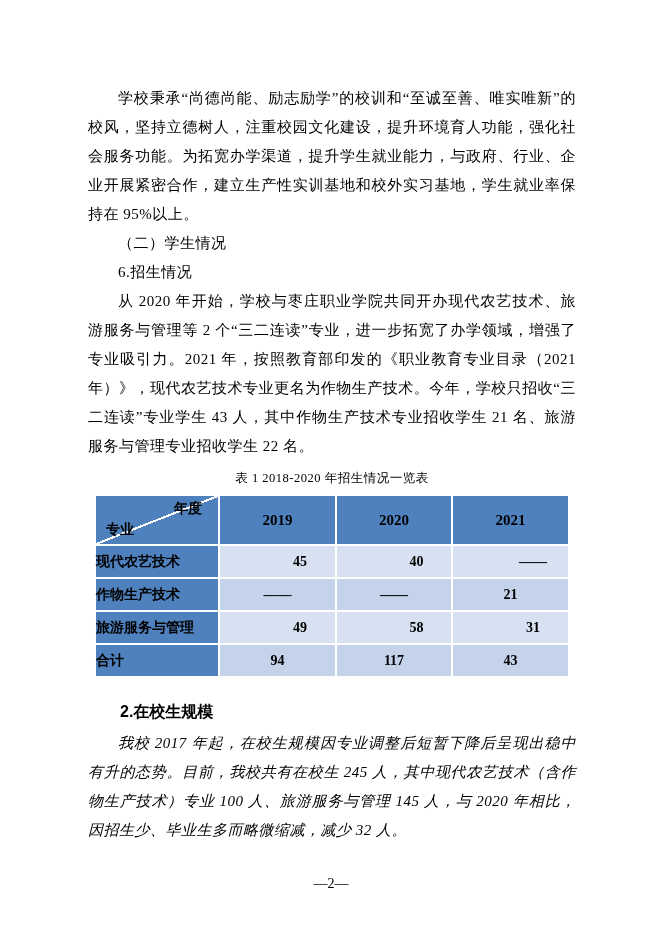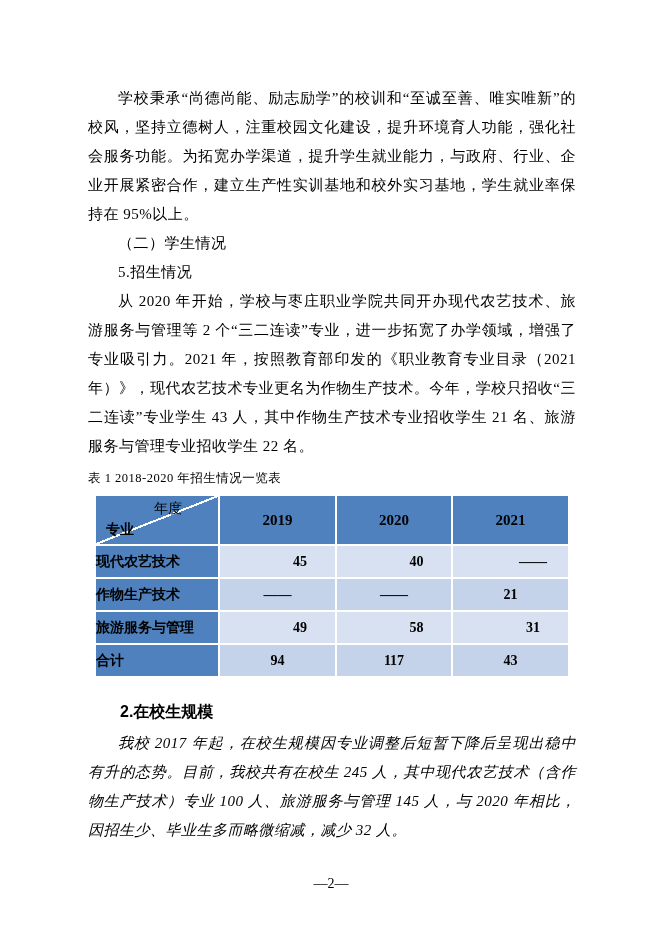--- a/index.html
+++ b/index.html
@@ -22,21 +22,21 @@
   .para{
     font-size:15px;
     line-height:29px;
     text-align:justify;
     text-indent:2em;
     margin:0;
     letter-spacing:0.5px;
   }
   .caption{
     margin-top:9px;
-    text-align:left;
+    text-align:center;
     font-size:12.5px;
     letter-spacing:0.5px;
   }
   table.enroll{
     border-collapse:collapse;
     margin:7px auto 0 auto;
     width:474px;
     table-layout:fixed;
   }
   table.enroll th, table.enroll td{
@@ -53,22 +53,22 @@
     position:relative;
     background-color:var(--table-blue);
     background-image:linear-gradient(to bottom right,
       rgba(0,0,0,0) calc(50% - 1px),
       #ffffff calc(50% - 1px),
       #ffffff calc(50% + 1px),
       rgba(0,0,0,0) calc(50% + 1px));
     height:48px;
   }
   .corner-tr{
-    position:absolute;top:4px;right:36px;
-    font-weight:normal;font-size:14px;
+    position:absolute;top:4px;right:16px;
+    font-weight:bold;font-size:14px;
     font-family:"Liberation Sans","DejaVu Sans",sans-serif;
   }
   .corner-bl{
     position:absolute;bottom:5px;left:10px;
     font-weight:bold;font-size:14px;
     font-family:Liberation Serif, serif;
   }
   .rowlabel{
     background:var(--table-blue);
     font-weight:bold;
@@ -107,21 +107,21 @@
 </style>
 </head>
 <body>
 
 <div class="page">
 
   <p class="para">学校秉承“尚德尚能、励志励学”的校训和“至诚至善、唯实唯新”的校风，坚持立德树人，注重校园文化建设，提升环境育人功能，强化社会服务功能。为拓宽办学渠道，提升学生就业能力，与政府、行业、企业开展紧密合作，建立生产性实训基地和校外实习基地，学生就业率保持在 95%以上。</p>
 
   <p class="para">（二）学生情况</p>
 
-  <p class="para">5.招生情况</p>
+  <p class="para">6.招生情况</p>
 
   <p class="para">从 2020 年开始，学校与枣庄职业学院共同开办现代农艺技术、旅游服务与管理等 2 个“三二连读”专业，进一步拓宽了办学领域，增强了专业吸引力。2021 年，按照教育部印发的《职业教育专业目录（2021年）》，现代农艺技术专业更名为作物生产技术。今年，学校只招收“三二连读”专业学生 43 人，其中作物生产技术专业招收学生 21 名、旅游服务与管理专业招收学生 22 名。</p>
 
   <div class="caption">表 1 2018-2020 年招生情况一览表</div>
 
   <table class="enroll">
     <colgroup>
       <col style="width:124px">
         <col style="width:117px">
         <col style="width:116px">

